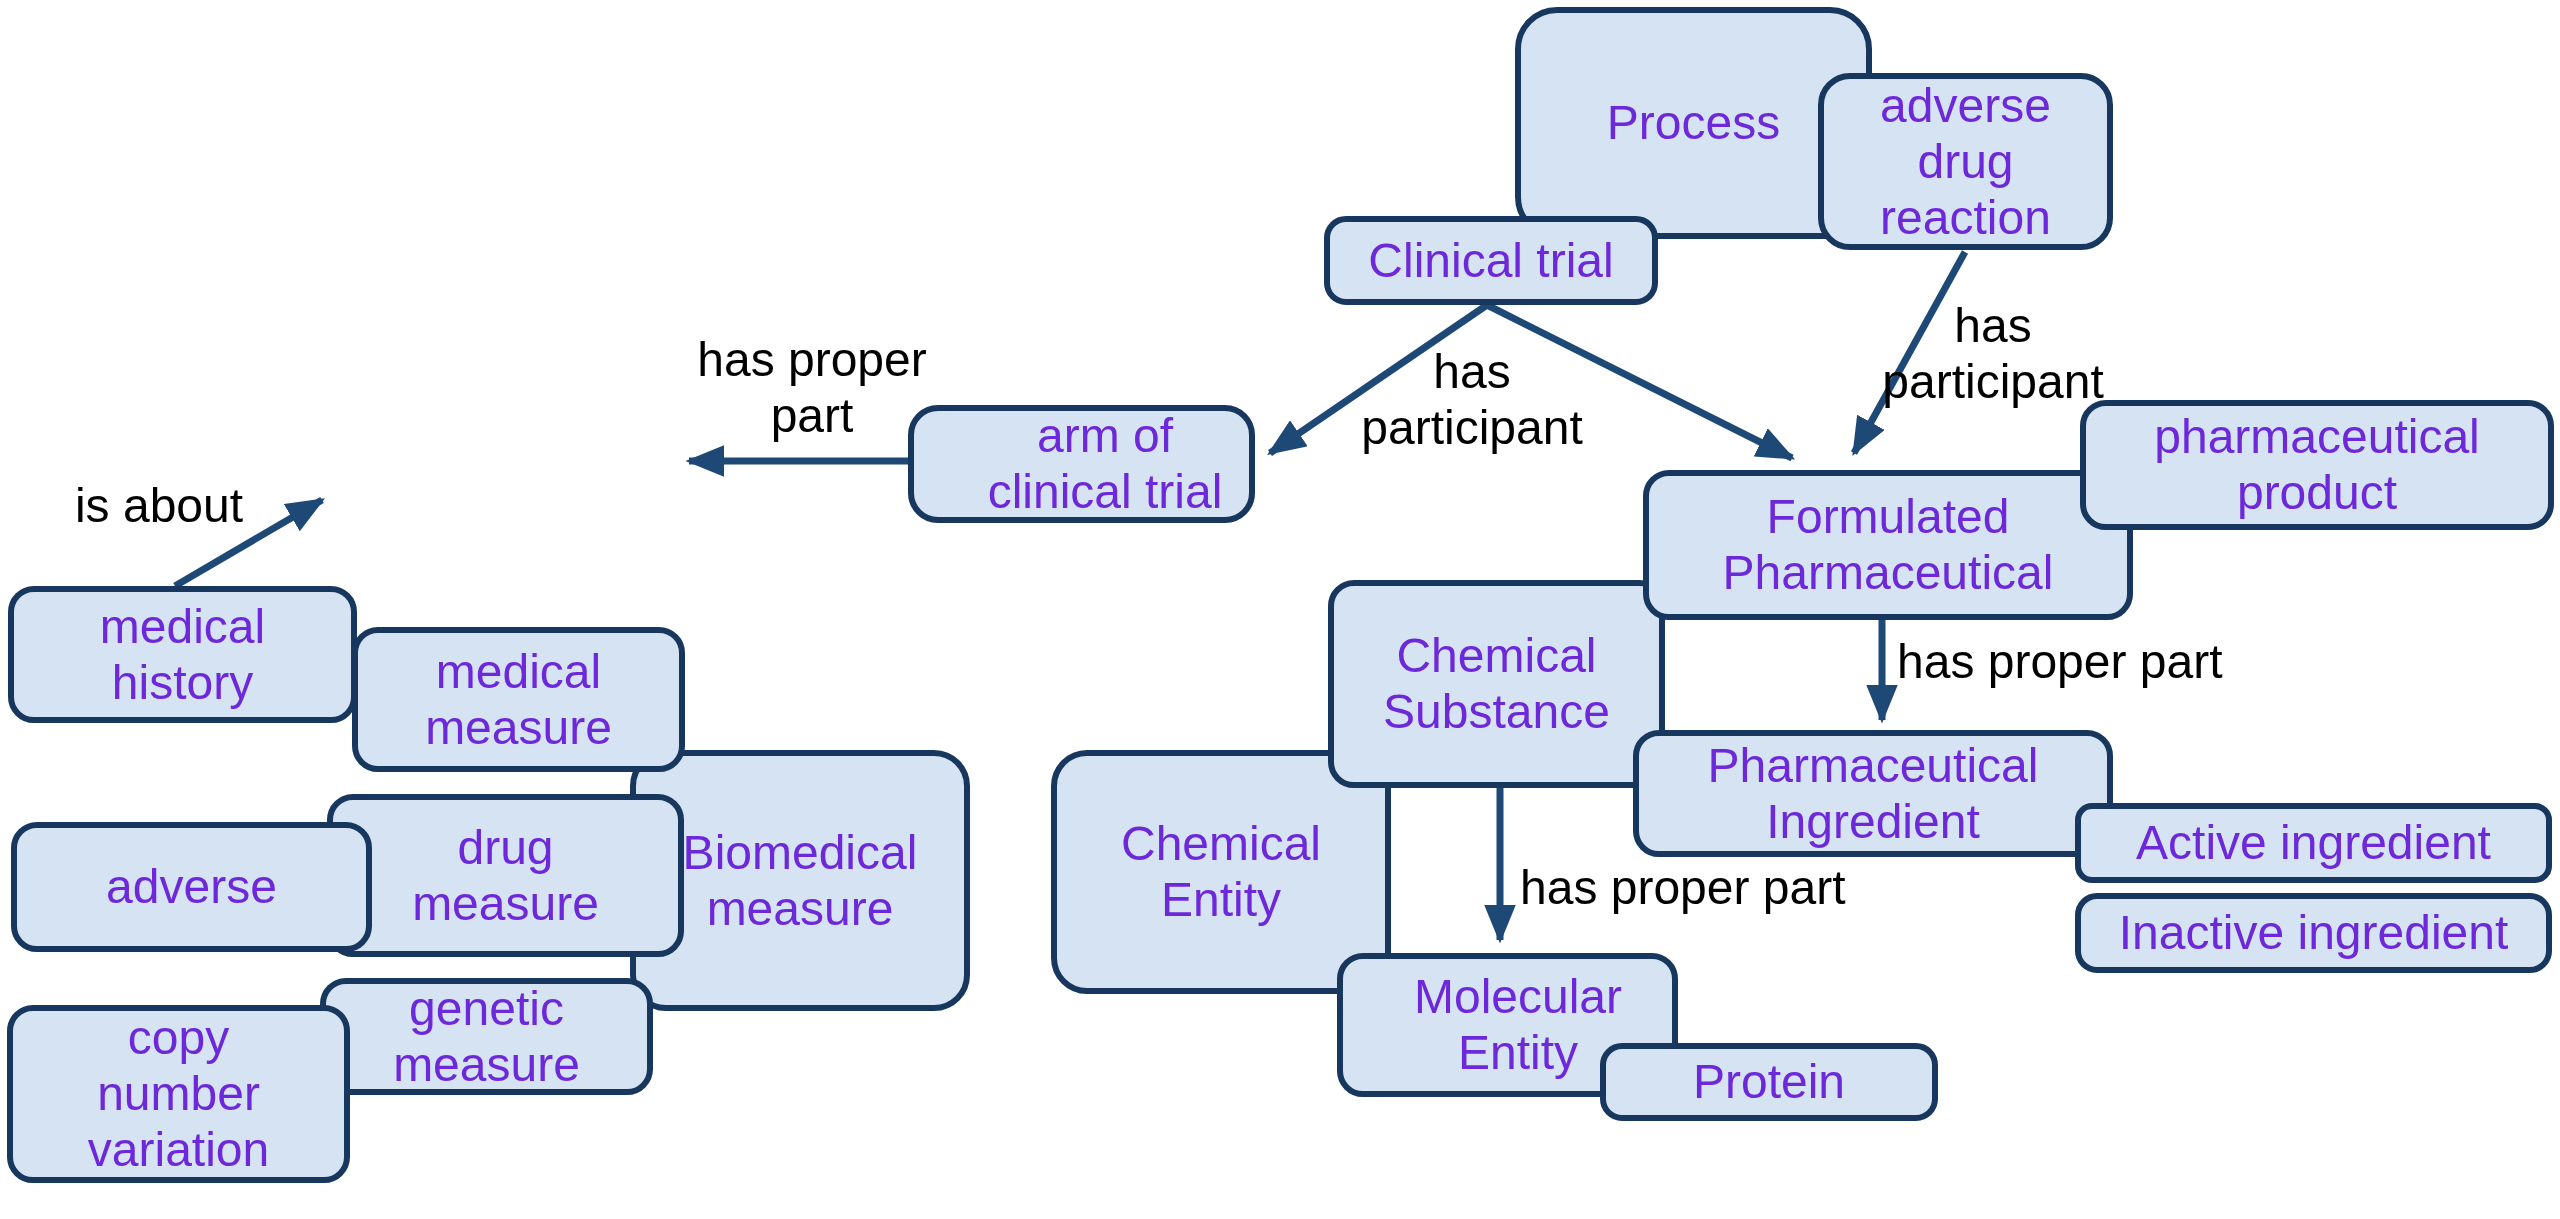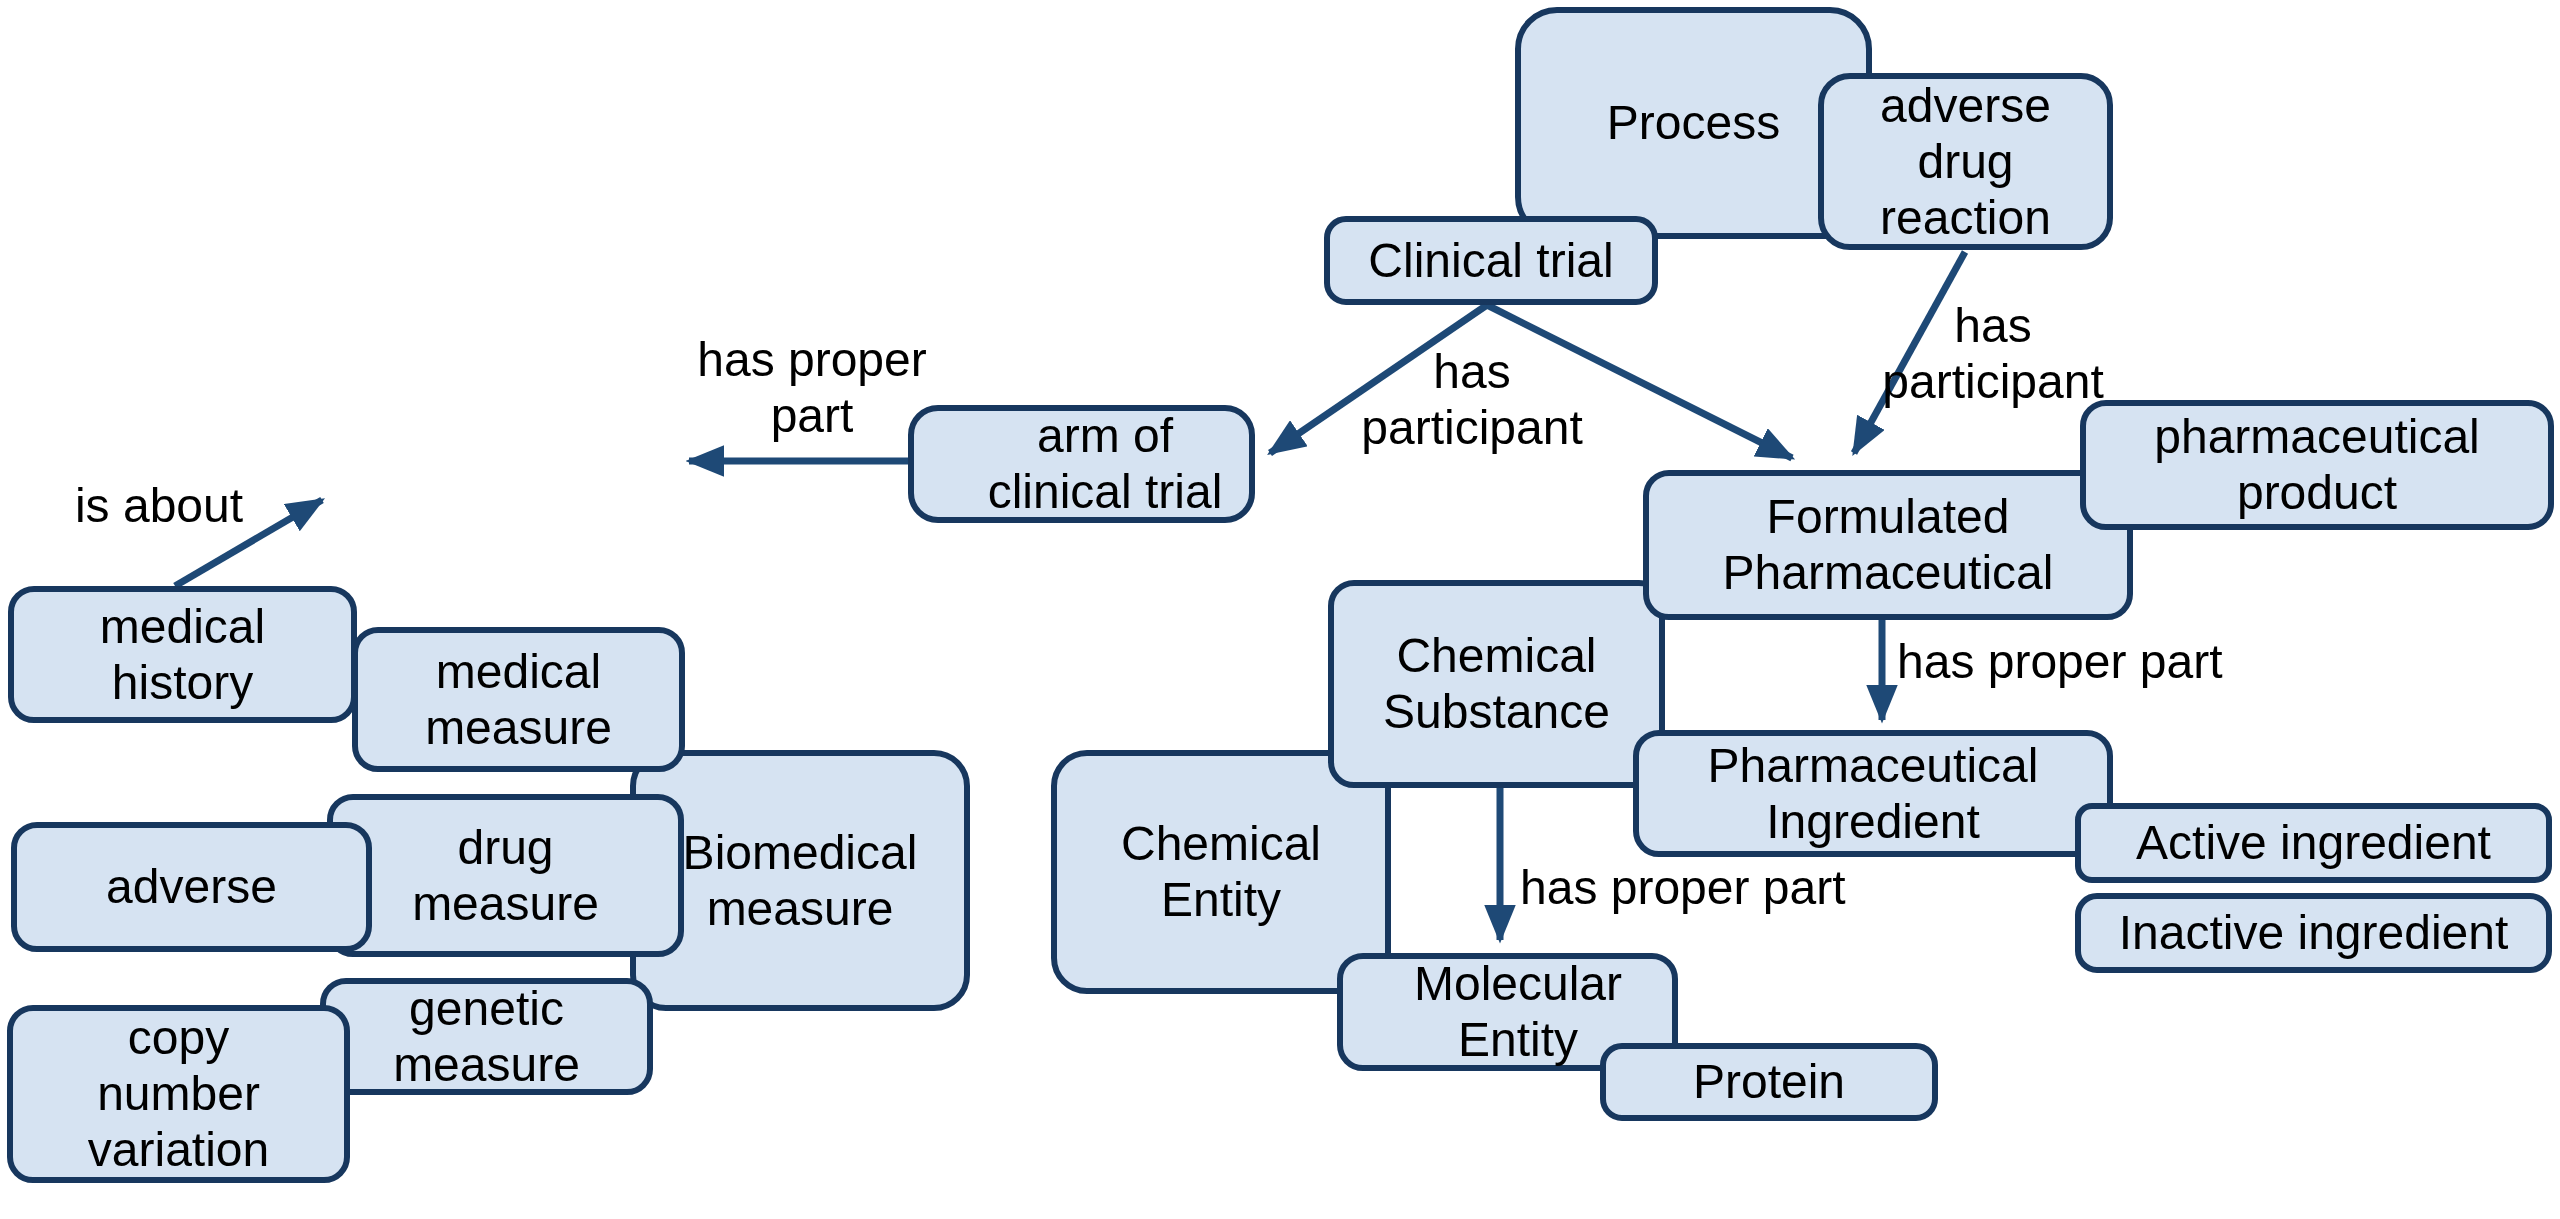--- a/index.html
+++ b/index.html
@@ -13,21 +13,21 @@
   #edges{position:absolute;left:0;top:0;width:2560px;height:1219px;z-index:0;}
   .node{
     position:absolute;
     box-sizing:border-box;
     background:#d6e3f2;
     border:6px solid #17375e;
     border-radius:26px;
     display:flex;align-items:center;justify-content:center;
     text-align:center;
     font-size:48px;line-height:56px;
-    color:#000000;
+    color:#6d28d9;
     white-space:pre-line;
     z-index:1;
   }
   .edge-label{
     position:absolute;
     font-size:48px;line-height:56px;
     color:#000000;
     text-align:center;
     white-space:pre-line;
     z-index:2;
@@ -83,21 +83,21 @@
 
   <div class="node" style="left:11px;top:822px;width:361px;height:130px;">adverse</div>
 
   <div class="node" style="left:7px;top:1005px;width:343px;height:178px;">copy
 number
 variation</div>
 
   <div class="node" style="left:1328px;top:580px;width:337px;height:208px;">Chemical
 Substance</div>
 
-  <div class="node" style="left:1337px;top:953px;width:341px;height:118px;padding-left:21px;">Molecular
+  <div class="node" style="left:1337px;top:953px;width:341px;height:144px;padding-left:21px;">Molecular
 Entity</div>
 
   <div class="node" style="left:1324px;top:216px;width:334px;height:89px;border-radius:22px;">Clinical trial</div>
 
   <div class="node" style="left:1818px;top:73px;width:295px;height:177px;border-radius:32px;">adverse
 drug
 reaction</div>
 
   <div class="node" style="left:908px;top:405px;width:347px;height:118px;border-radius:30px;padding-left:47px;">arm of
 clinical trial</div>

